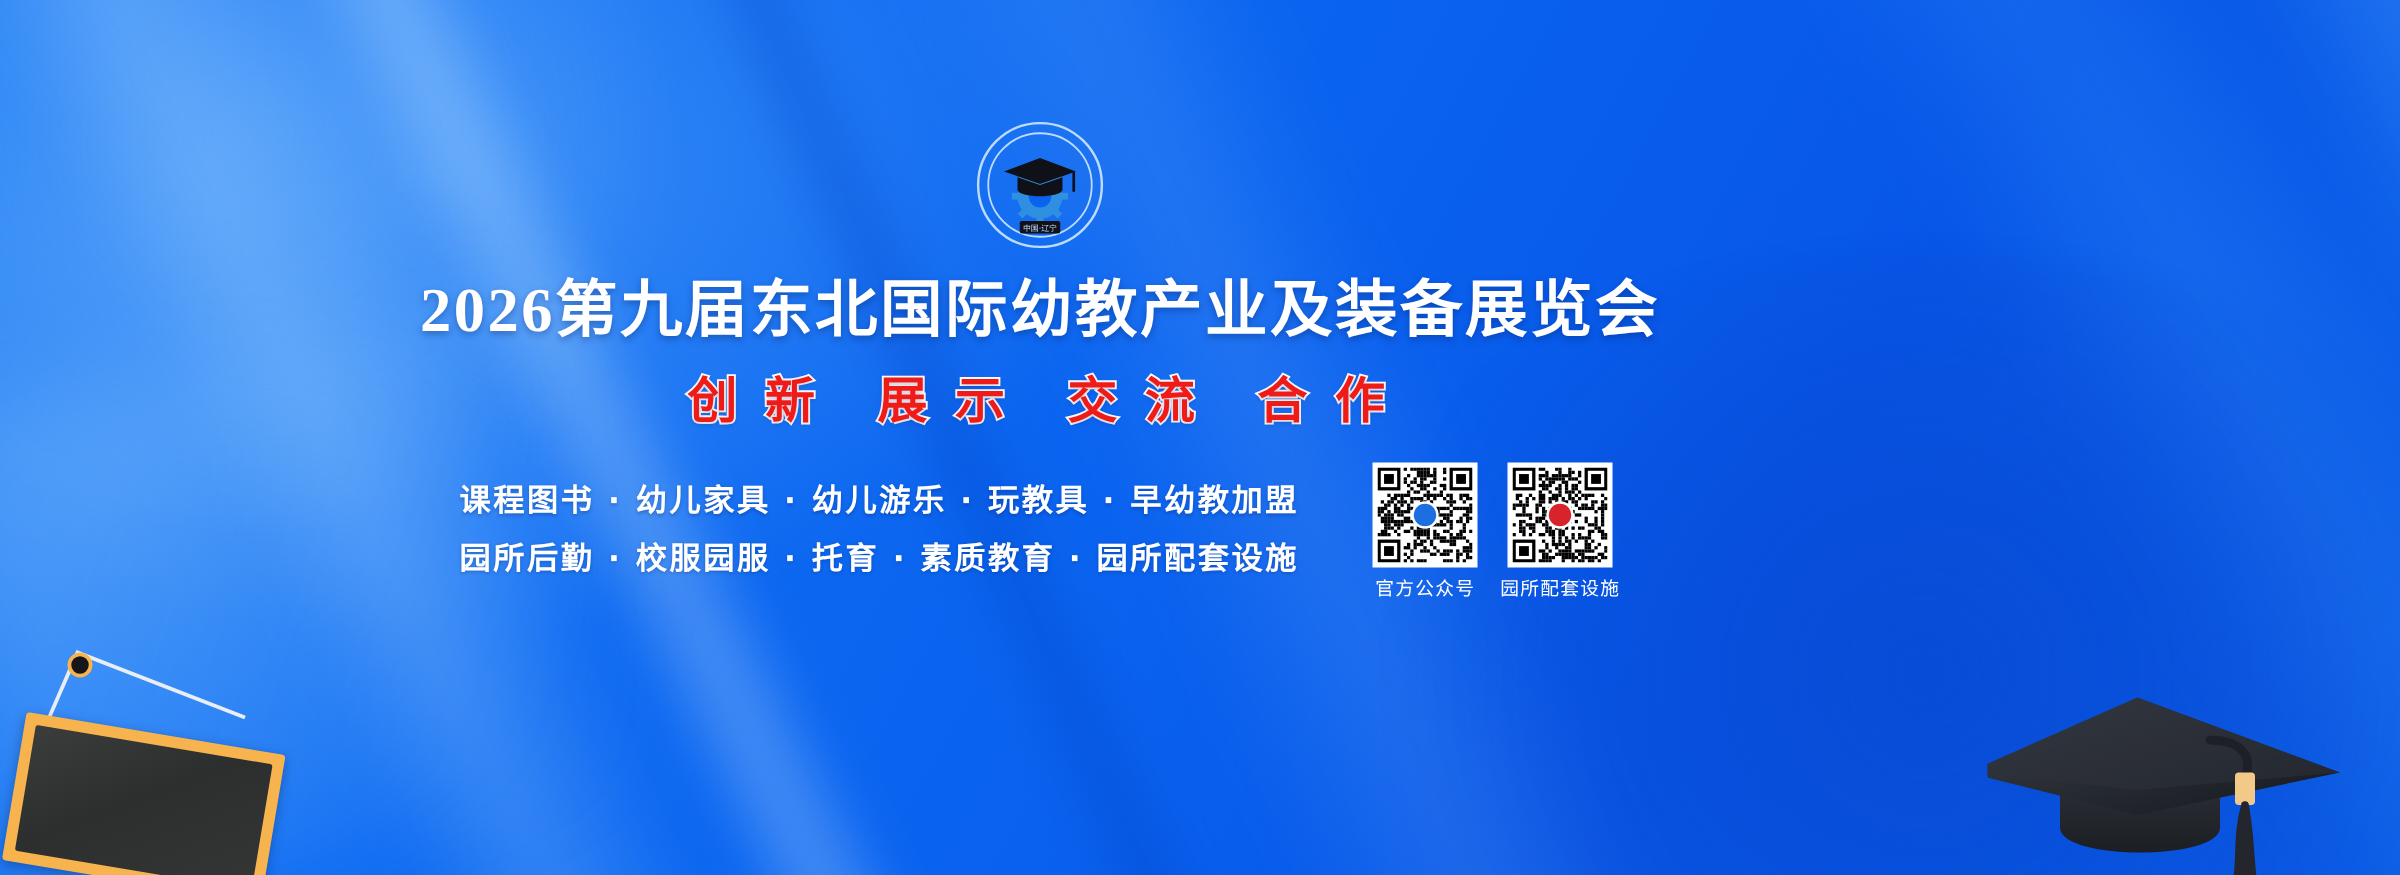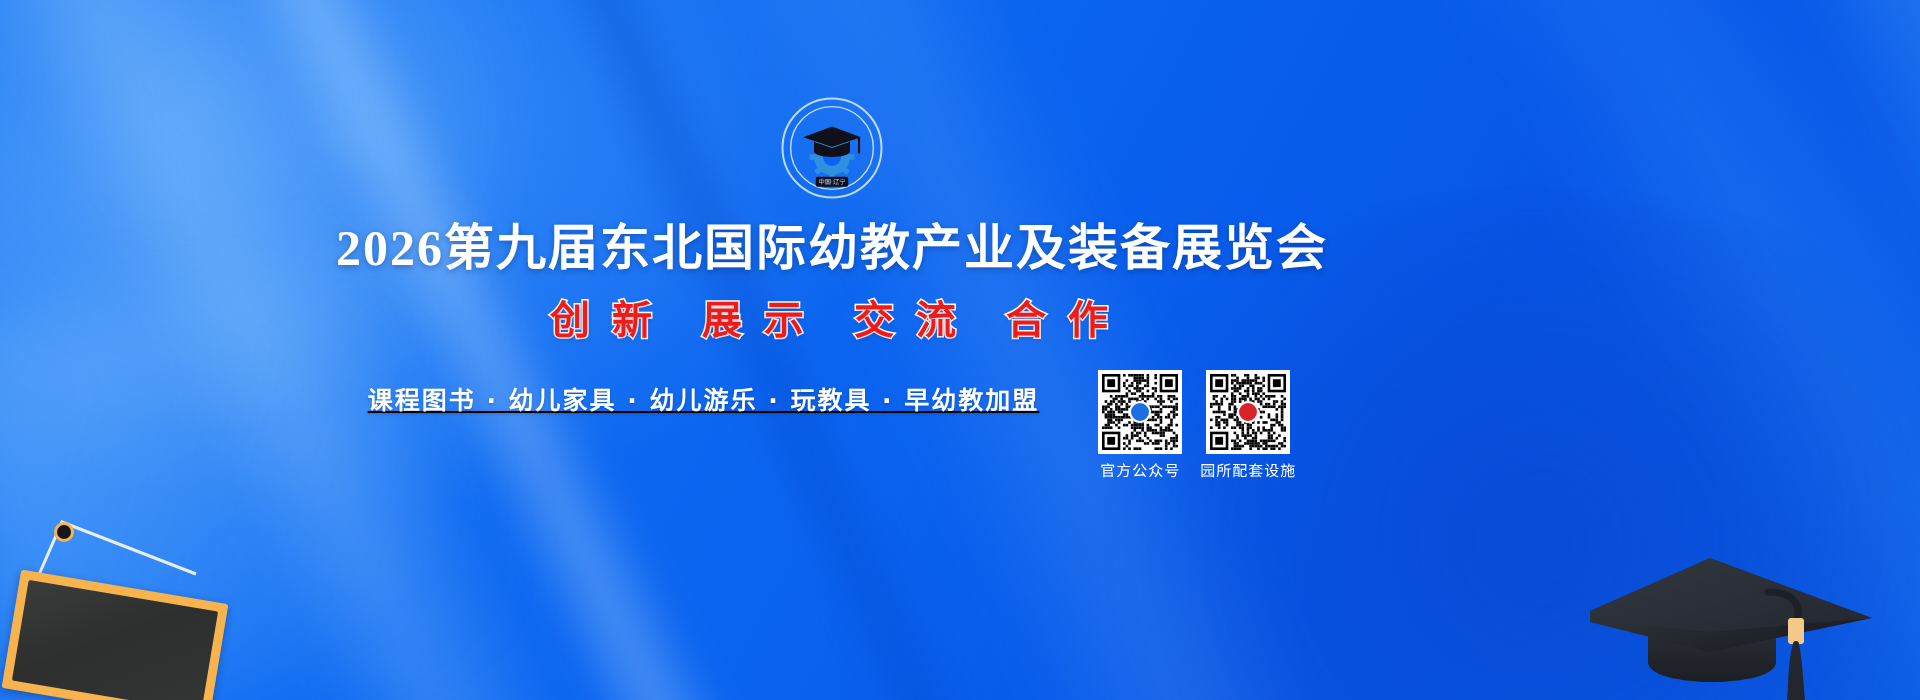--- a/index.html
+++ b/index.html
@@ -73,21 +73,21 @@
   #slogan-row{display:flex;gap:44px;margin-top:22px;text-align:center;}
   .slogan-word{
     font-family:"Liberation Serif","DejaVu Serif",serif;
     font-size:40px;font-weight:bold;color:#ee1b18;letter-spacing:6px;line-height:46px;
     -webkit-text-stroke:3px #ffffff;paint-order:stroke fill;
     text-shadow:0 0 1px #ffffff,0 2px 4px rgba(0,20,80,0.25);
   }
 
   
   #bottom-row{display:flex;align-items:flex-start;gap:44px;margin-top:26px;}
-  #categories{display:flex;flex-direction:column;gap:10px;padding-top:10px;text-decoration:underline;}
+  #categories{display:flex;flex-direction:column;gap:10px;padding-top:10px;}
   .cat-line{
     color:#ffffff;font-size:25px;letter-spacing:2px;white-space:nowrap;
     font-family:"DejaVu Sans","Liberation Sans",sans-serif;font-weight:600;
     text-shadow:0 1px 3px rgba(0,25,90,0.3);
   }
   #qr-group{display:flex;gap:18px;margin-left:15px;}
   .qr-item{display:flex;flex-direction:column;align-items:center;gap:5px;}
   .qr-box{width:84px;height:84px;background:#fff;padding:4px;box-sizing:border-box;position:relative;}
   .qr-canvas{width:100%;height:100%;display:block;}
   .qr-center{position:absolute;left:50%;top:50%;transform:translate(-50%,-50%);
@@ -199,20 +199,21 @@
     <div id="slogan-row">
       <span class="slogan-word">创 新</span>
       <span class="slogan-word">展 示</span>
       <span class="slogan-word">交 流</span>
       <span class="slogan-word">合 作</span>
     </div>
 
     <div id="bottom-row">
       <div id="categories">
         <div class="cat-line">课程图书 · 幼儿家具 · 幼儿游乐 · 玩教具 · 早幼教加盟</div>
+        <div class="cat-line">园所后勤 · 校服园服 · 托育 · 素质教育 · 园所配套设施</div>
       </div>
 
       <div id="qr-group">
         <div class="qr-item">
           <div class="qr-box">
             <svg class="qr-canvas qr-gen" viewBox="0 0 29 29">
                 <rect x="0" y="0" width="29" height="29" fill="#ffffff"></rect>
                 <rect x="8" y="0" width="1" height="1" fill="#000000"></rect>
                 <rect x="10" y="0" width="1" height="1" fill="#000000"></rect>
                 <rect x="11" y="0" width="1" height="1" fill="#000000"></rect>

